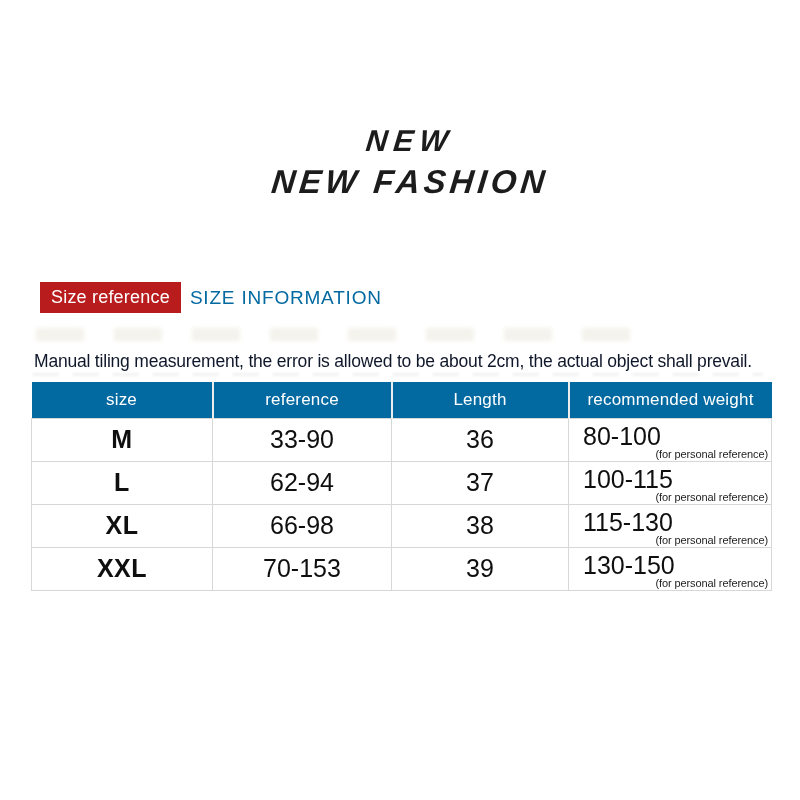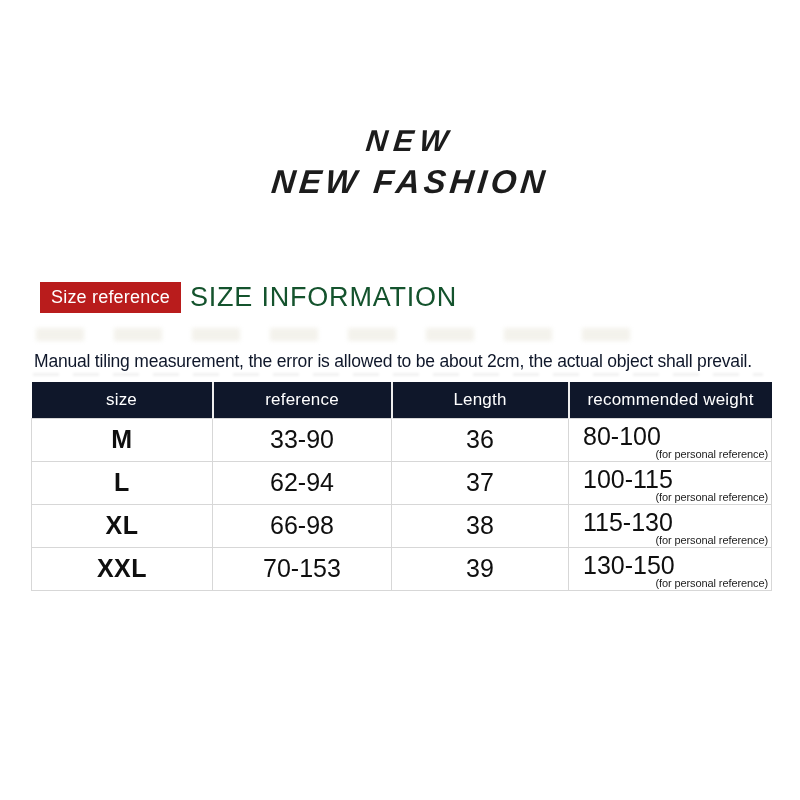--- a/index.html
+++ b/index.html
@@ -46,22 +46,22 @@
   }
   .badge {
     background: #b91c1c;
     color: #ffffff;
     font-size: 18px;
     line-height: 1;
     padding: 6px 11px 7px 11px;
     letter-spacing: 0.2px;
   }
   .section-title {
-    font-size: 27px;
-    color: #14532d;
+    font-size: 19px;
+    color: #0369a1;
     letter-spacing: 0.8px;
   }
 
   
   .watermark {
     position: absolute;
     top: 328px; left: 36px;
     width: 610px; height: 13px;
     background: repeating-linear-gradient(90deg,
       rgba(208, 202, 178, 0.55) 0px, rgba(208, 202, 178, 0.55) 48px,
@@ -93,21 +93,21 @@
 
   
   table.size-table {
     position: absolute;
     top: 382px; left: 31px;
     width: 740px;
     border-collapse: collapse;
     table-layout: fixed;
   }
   .size-table thead th {
-    background: #0f172a;
+    background: #0369a1;
     color: #ffffff;
     font-weight: 400;
     font-size: 17px;
     height: 36px;
     border-left: 2px solid #ededed;
     text-align: center;
     letter-spacing: 0.2px;
   }
   .size-table thead th:first-child { border-left: none; }
   .size-table tbody td {

